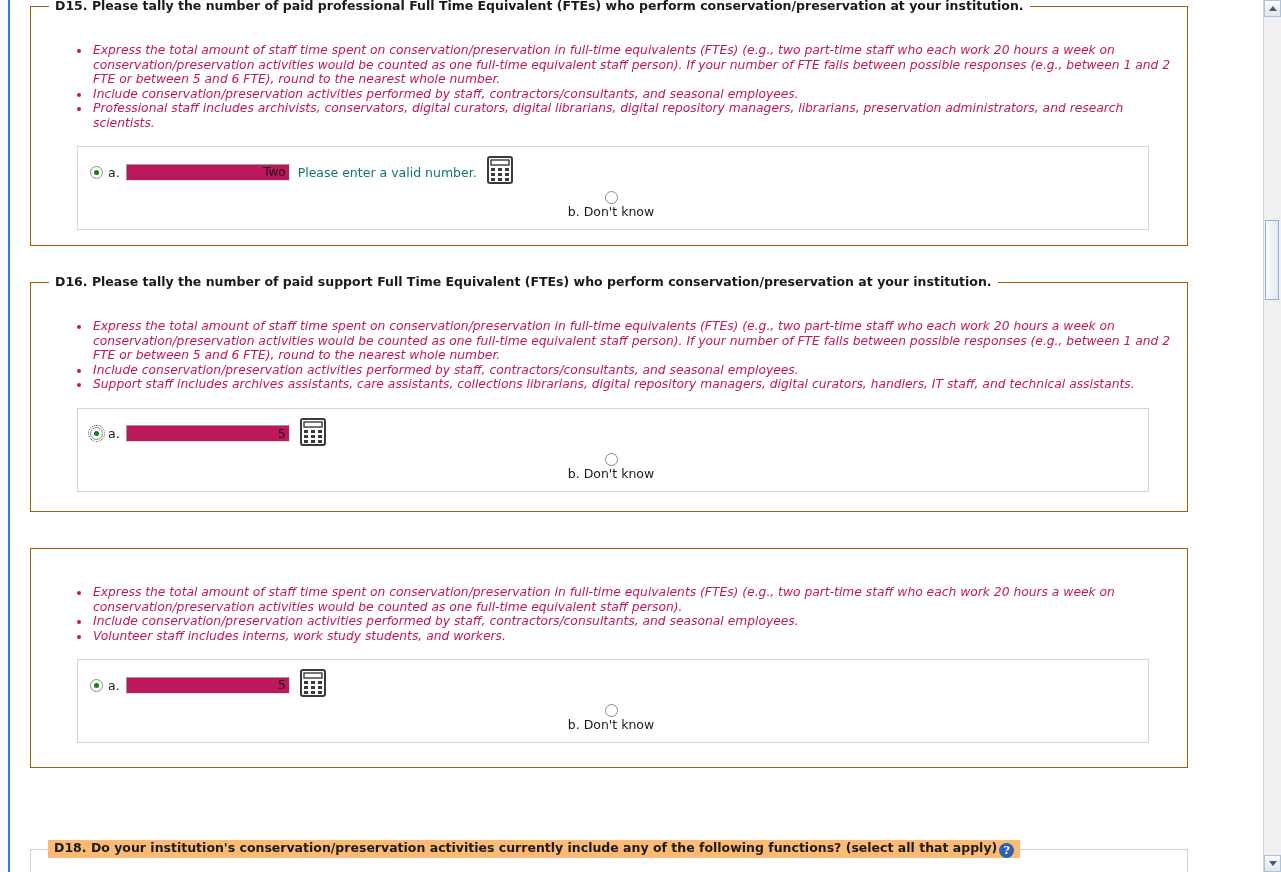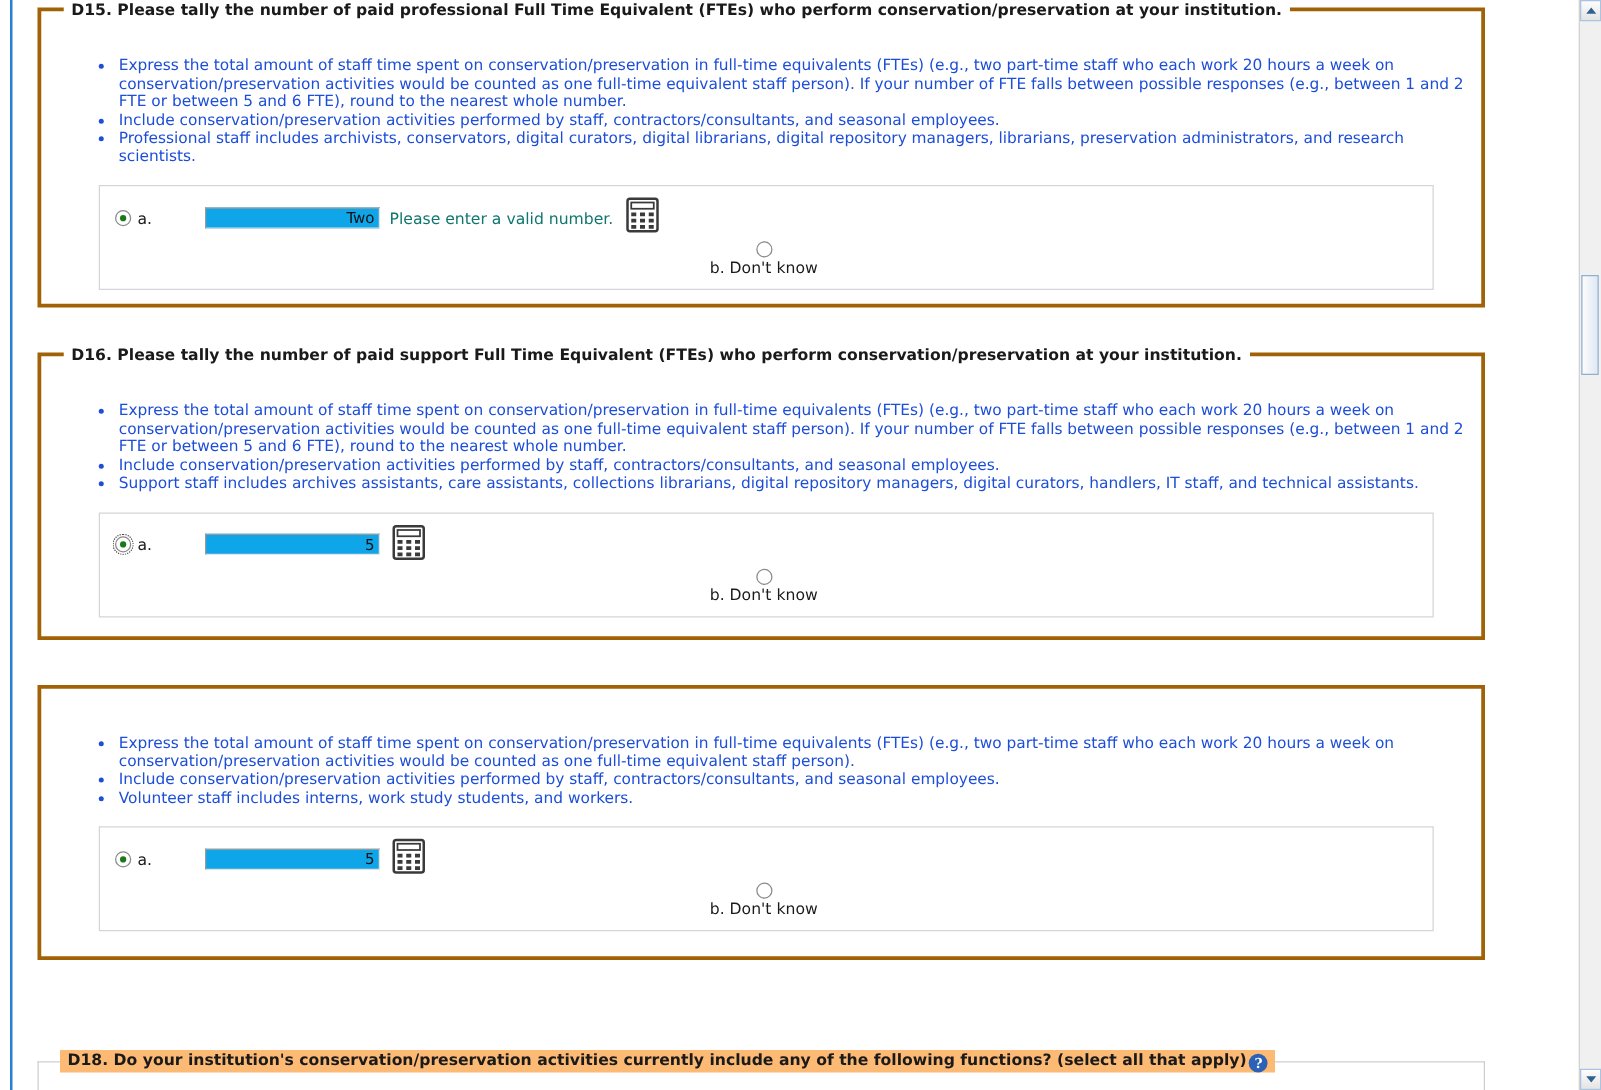--- a/index.html
+++ b/index.html
@@ -72,21 +72,21 @@
     width: 14px;
     height: 80px;
     background: linear-gradient(90deg,#fcfcfc,#dfe8f3);
     border: 1px solid #8fb0d2;
     box-sizing: border-box;
   }
 
   
   .qbox {
     position: relative;
-    border: 3px solid #a16207;
+    border: 1px solid #a16207;
     margin: 0 70px 0 20px;
     padding: 14px 12px 14px 12px;
     background: #ffffff;
   }
   .qlegend {
     position: absolute;
     top: -9px;
     left: 18px;
     background: #ffffff;
     padding: 0 6px;
@@ -96,24 +96,25 @@
     white-space: nowrap;
   }
   .qlegend .qnum { font-weight: bold; }
   .bullets {
     margin: 22px 0 0 48px;
     padding: 0;
     list-style: disc;
   }
   .bullets li {
     font-size: 12.3px;
-    color: #1d4ed8;
+    color: #be185d;
     line-height: 1.18;
     margin-bottom: 0px;
     padding-left: 2px;
+    font-style: italic;
   }
   .answer-box {
     margin: 16px 26px 0 34px;
     border: 1px solid #d5d5d5;
     padding: 12px 10px 12px 12px;
     background: #ffffff;
   }
   .opt-row {
     display: flex;
     align-items: center;
@@ -141,35 +142,34 @@
   .radio.focus {
     outline: 1px dotted #444;
     outline-offset: 1px;
   }
   .opt-label {
     font-size: 12.5px;
     color: #1a1a1a;
     margin-right: 6px;
   }
   .num-input {
-    width: 140px;
+    width: 164px;
     height: 17px;
     border: none;
     border-top: 1px solid #9a9a9a;
     border-left: 1px solid #9a9a9a;
     border-right: 1px solid #e3e3e3;
     border-bottom: 1px solid #e3e3e3;
-    background: #0ea5e9;
+    background: #be185d;
     font-family: "DejaVu Sans", sans-serif;
     font-size: 12px;
     text-align: right;
     padding: 0 3px;
     box-sizing: border-box;
     color: #111;
-    margin-left: 36px;
   }
   .err-msg {
     color: #0f766e;
     font-size: 12.5px;
     margin-left: 8px;
     white-space: nowrap;
   }
   .calc-icon {
     margin-left: 8px;
     flex: 0 0 auto;

